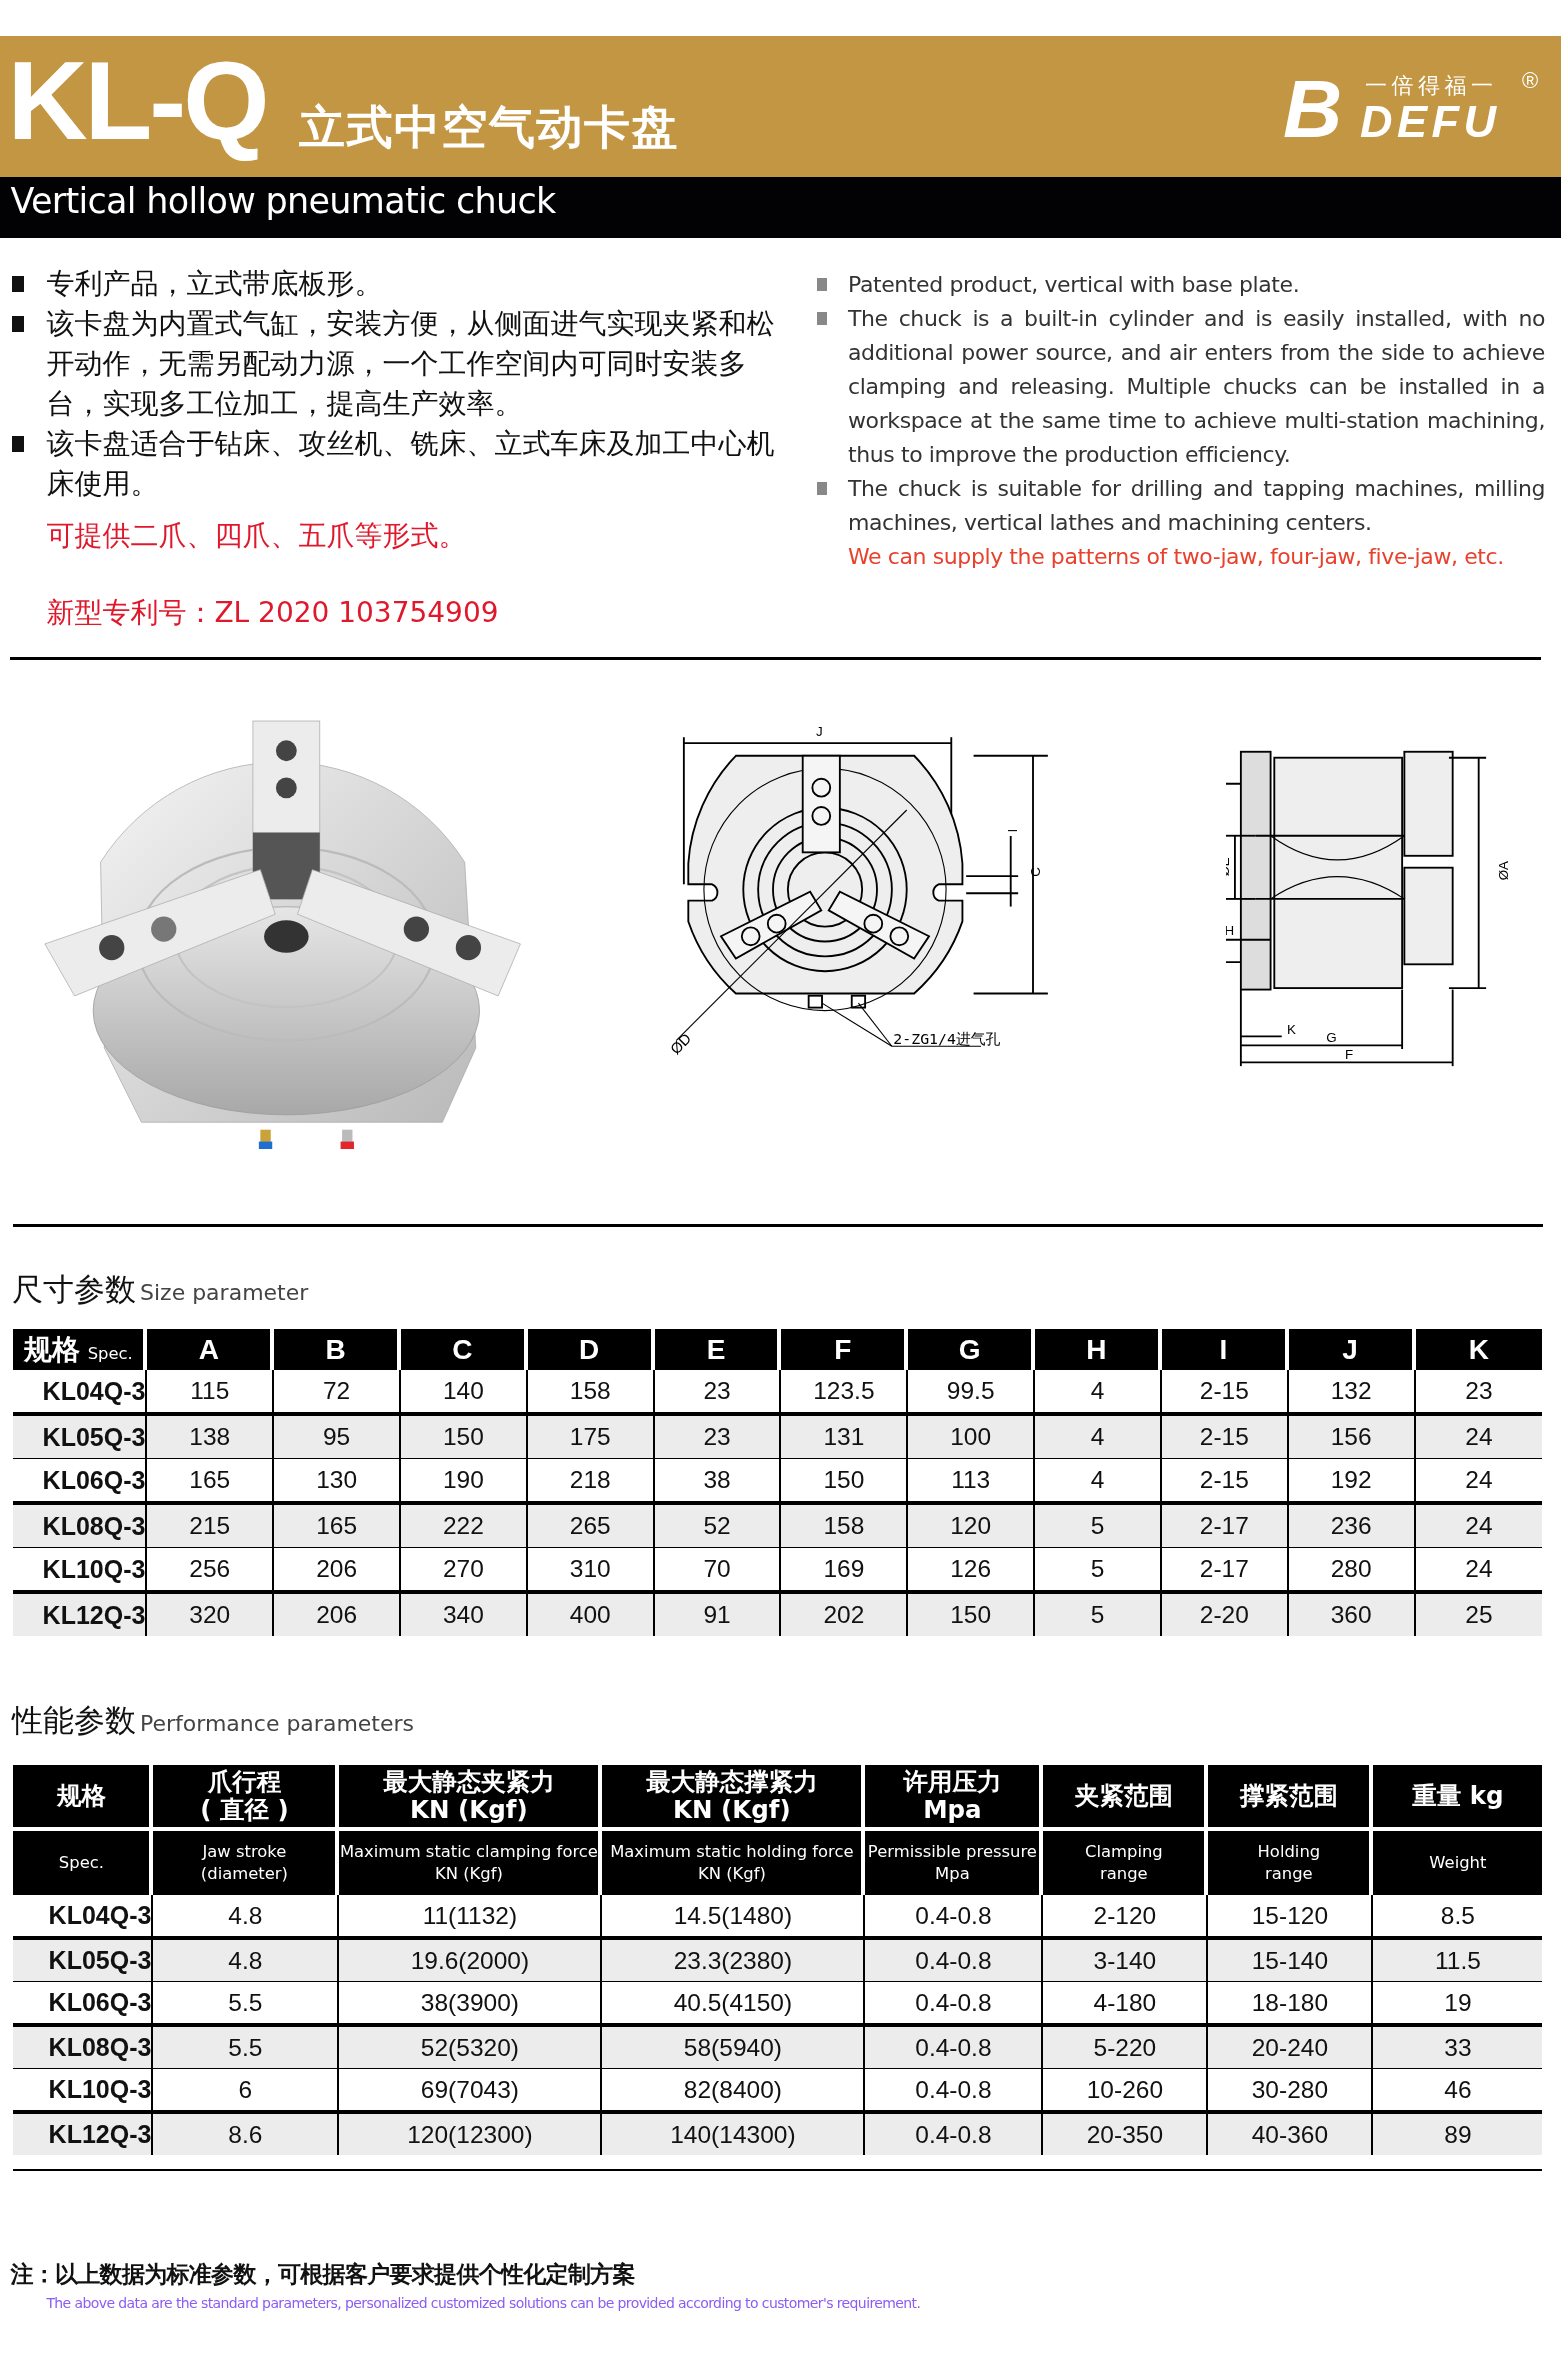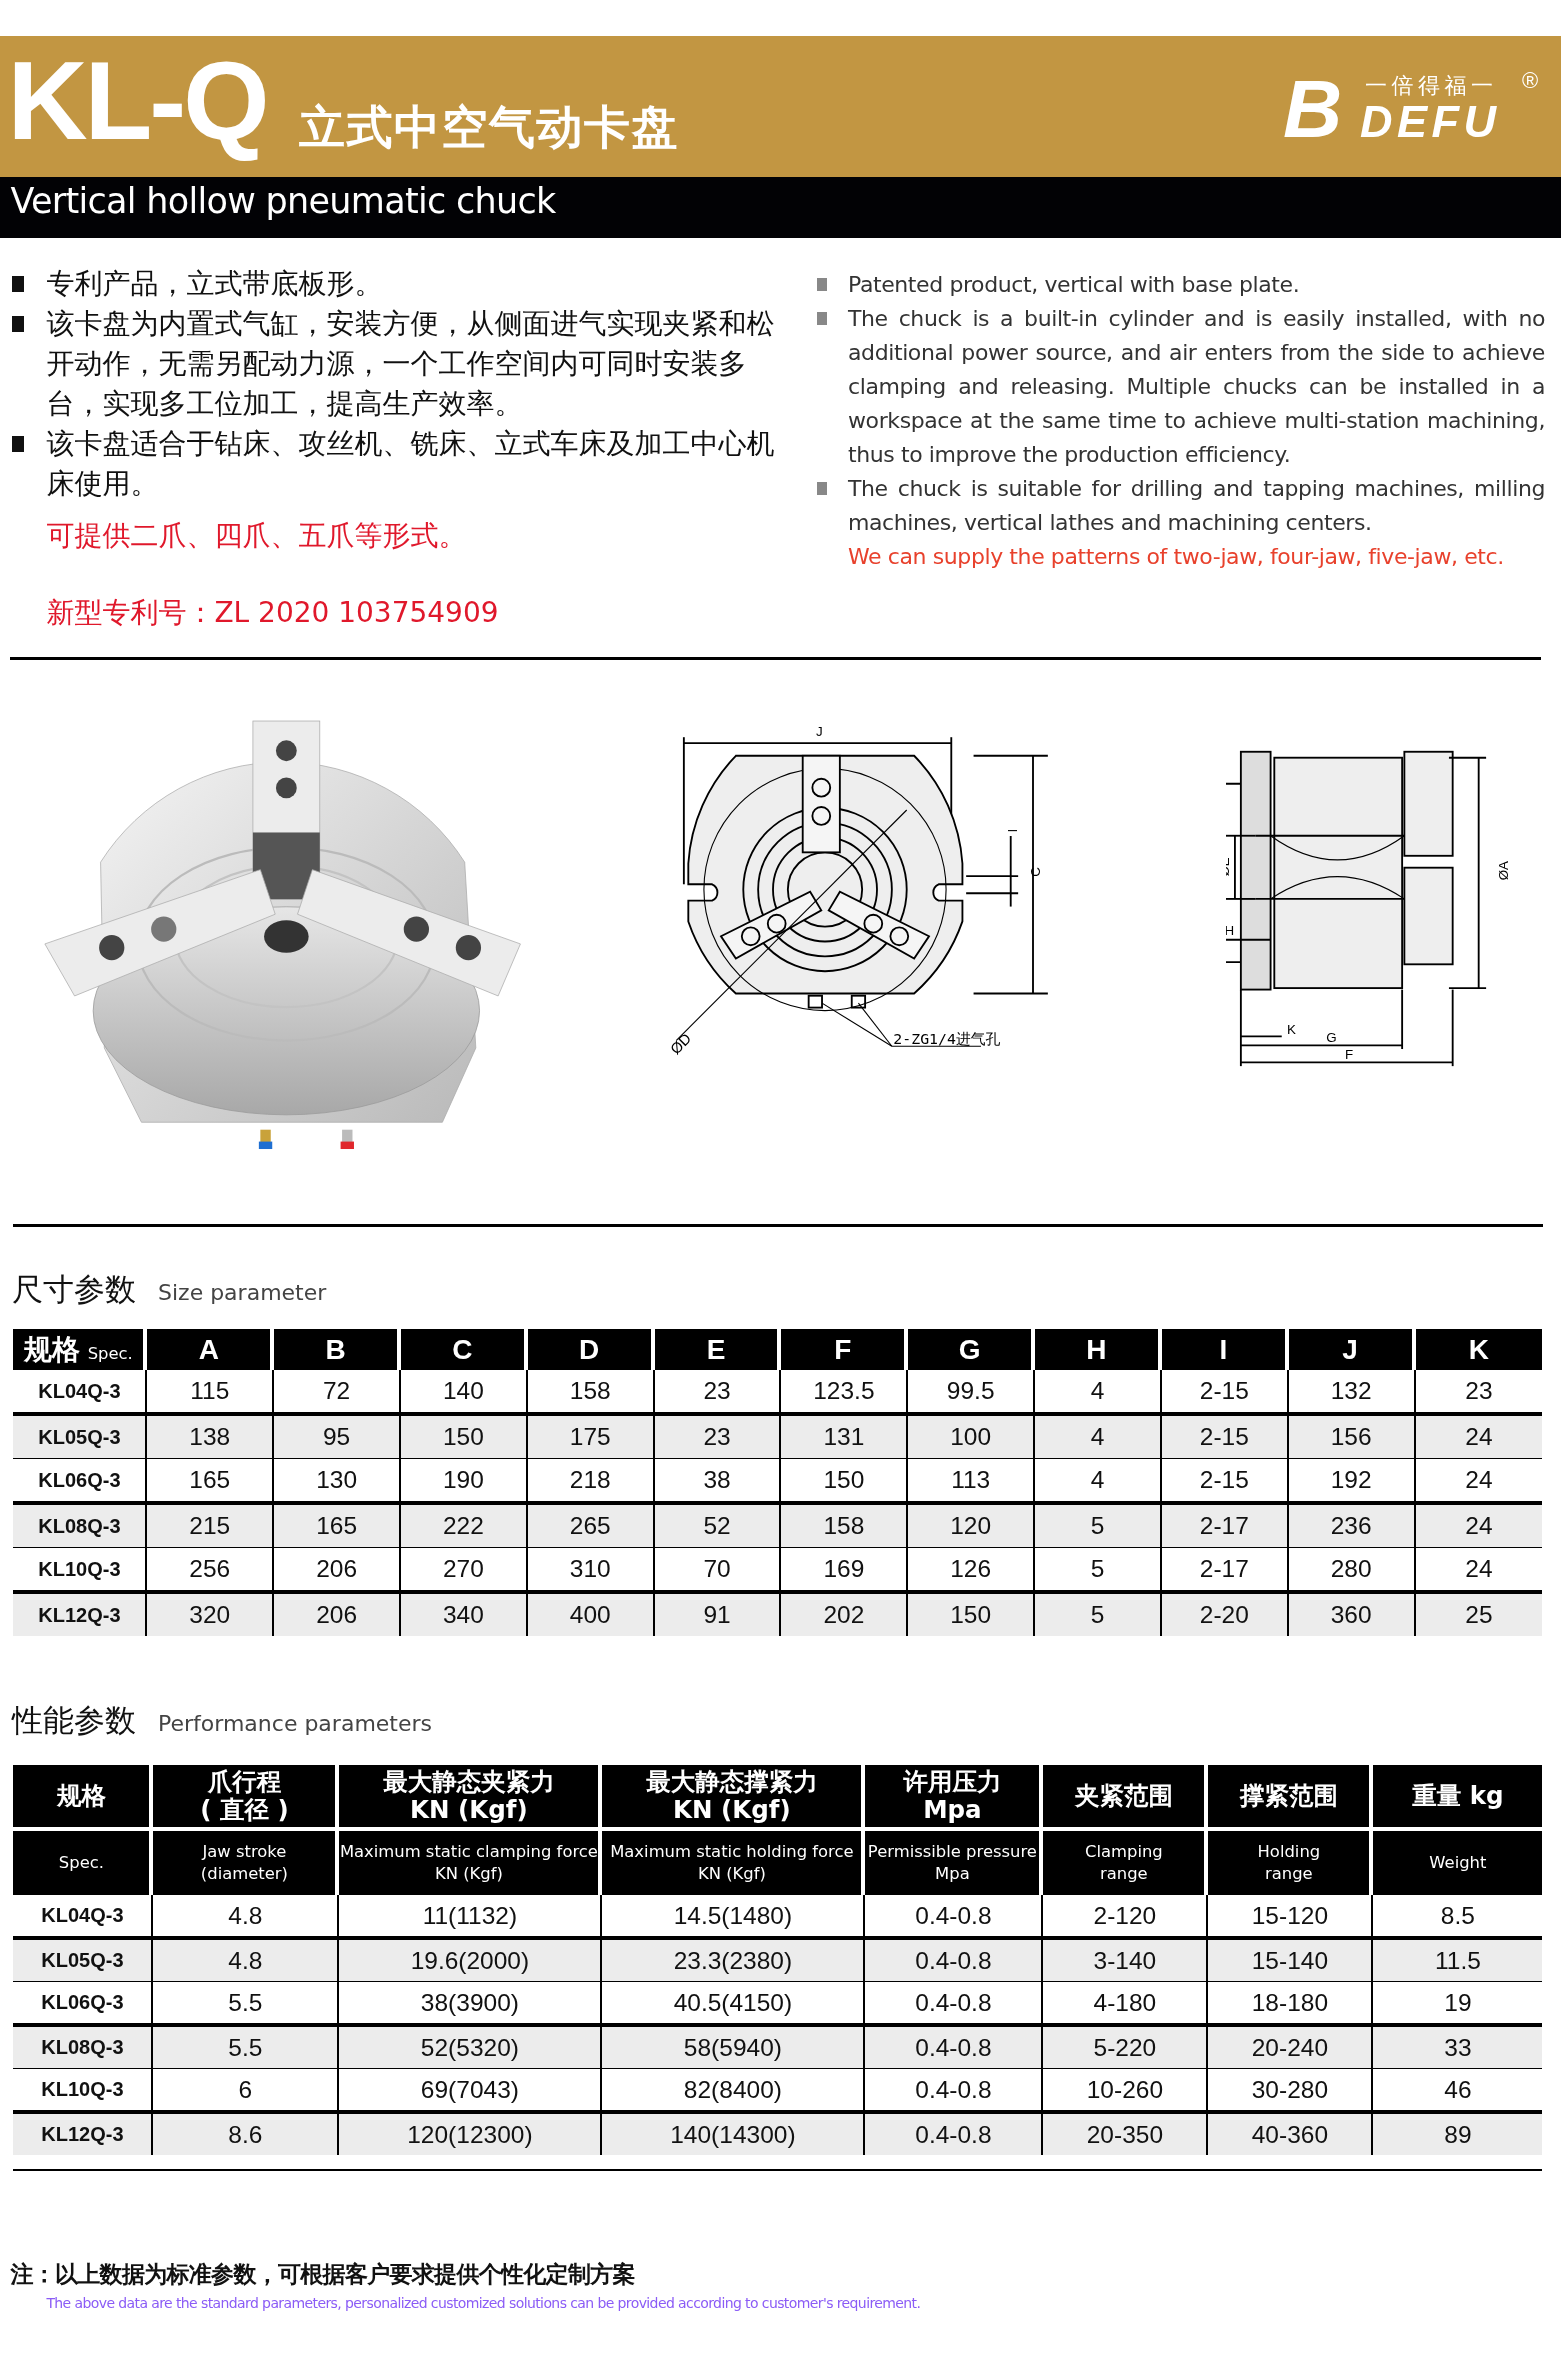--- a/index.html
+++ b/index.html
@@ -25,29 +25,29 @@
   .cn-red { padding-left: 39px; font-size: 28px; color: #e0182b; font-family: "DejaVu Sans", sans-serif; }
   .en-list { left: 817px; top: 268px; width: 728px; }
   .en-item { position: relative; padding-left: 31px; font-size: 22px; line-height: 34px; color: #333; font-family: "DejaVu Sans", sans-serif; text-align: justify; letter-spacing: -0.4px; }
   .en-item .sq { position: absolute; left: 0; top: 9.7px; width: 10.4px; height: 13.4px; background: #888; }
   .en-red { padding-left: 31px; font-size: 22px; line-height: 34px; color: #e8412c; font-family: "DejaVu Sans", sans-serif; letter-spacing: -0.4px; }
 
   .rule { height: 3px; background: #000; }
 
   
   .sec-title { font-size: 31px; font-family: "DejaVu Sans", sans-serif; color: #111; line-height: 1; }
-  .sec-title .en { font-size: 22px; color: #444; margin-left: 22px; }
+  .sec-title .en { font-size: 22px; color: #444; margin-left: 4px; }
 
   
   table.spec { position: absolute; border-collapse: separate; border-spacing: 0; table-layout: fixed; font-family: "Liberation Sans", sans-serif; }
   table.spec th { background: #000; color: #fff; font-weight: bold; text-align: center; border-right: 4.5px solid #fff; padding: 0; }
   table.spec th:last-child { border-right: none; }
   table.spec td { text-align: center; font-size: 24.5px; border-right: 2.2px solid #000; padding: 0; color: #111; }
   table.spec td:last-child { border-right: none; }
-  table.spec td.spec-name { font-weight: bold; font-size: 20px; }
+  table.spec td.spec-name { font-weight: bold; font-size: 25px; text-align: right; }
   table.spec tr.row-odd td { background: #ffffff; }
   table.spec tr.row-even td { background: #ececec; }
   table.spec tr.row-sep td { border-top: 4.5px solid #000; margin-top: 20px; }
   table.spec tr.row-thin td { border-top: 1.5px solid #000; }
 
   .size-table th { font-size: 28px; height: 41px; }
   .size-table td { height: 42px; }
   .perf-table th { height: 62px; font-size: 24.5px; line-height: 28px; font-family: "DejaVu Sans", sans-serif; font-weight: bold; }
   .perf-table th.sub { height: 64px; font-size: 16.4px; line-height: 22px; font-weight: normal; border-top: 4.5px solid #fff; }
   .perf-table td { height: 41px; }

